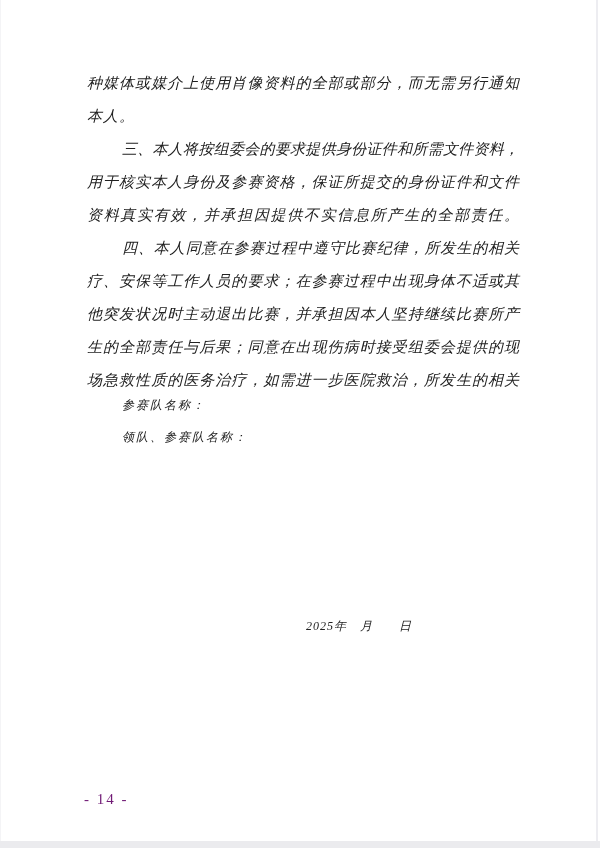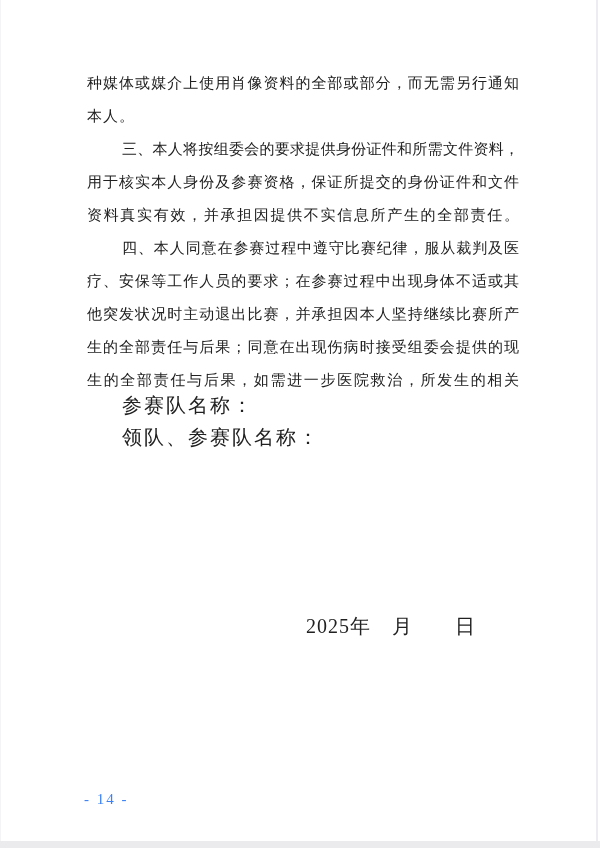--- a/index.html
+++ b/index.html
@@ -10,60 +10,61 @@
     background: var(--paper, #ffffff);
     overflow: hidden;
     font-family: "Liberation Serif", "DejaVu Serif", serif;
     color: var(--ink, #212121);
   }
   .content {
     position: absolute;
     left: 87px;
     top: 67px;
     width: 432px;
+    font-style: italic;
   }
   
   .line {
     font-size: 15px;
     line-height: 33px;
     height: 33px;
     color: var(--ink, #212121);
   }
   .line:not(.just) { letter-spacing: 1px; }
   .line.just {
     text-align: justify;
     text-align-last: justify;
   }
   .line.indent { padding-left: 35px; }
   
   .sig-lines { margin-top: -8px; }
   .sig-line {
-    font-size: 20px;
+    font-size: 12px;
     line-height: 32px;
     height: 32px;
     padding-left: 35px;
     letter-spacing: 2px;
   }
   
   .date-line {
     margin-top: 160px;
     padding-left: 219px;
-    font-size: 20px;
+    font-size: 12px;
     line-height: 26px;
     letter-spacing: 1px;
     white-space: pre;
   }
   
   .page-number {
     position: absolute;
     left: 84px;
     top: 791px;
     font-size: 15px;
     letter-spacing: 2px;
-    color: #3b82f6;
+    color: #701a75;
   }
   
   .edge { position: absolute; pointer-events: none; }
   .edge-bottom {
     left: 0; right: 0; bottom: 0; height: 7px;
     background: var(--scan-edge, #ebebee);
   }
   .edge-right {
     top: 0; bottom: 0; right: 2px; width: 2px;
     background: #ededf1;
@@ -77,25 +78,25 @@
 <body>
 
 <div class="page" style="--ink: #212121; --paper: #ffffff; --scan-edge: #ebebee;">
   <div class="content">
     <div class="body-lines">
         <div class="line just">种媒体或媒介上使用肖像资料的全部或部分，而无需另行通知</div>
         <div class="line">本人。</div>
         <div class="line just indent">三、本人将按组委会的要求提供身份证件和所需文件资料，</div>
         <div class="line just">用于核实本人身份及参赛资格，保证所提交的身份证件和文件</div>
         <div class="line just">资料真实有效，并承担因提供不实信息所产生的全部责任。</div>
-        <div class="line just indent">四、本人同意在参赛过程中遵守比赛纪律，服从裁判及医</div>
+        <div class="line just indent">四、本人同意在参赛过程中遵守比赛纪律，所发生的相关</div>
         <div class="line just">疗、安保等工作人员的要求；在参赛过程中出现身体不适或其</div>
         <div class="line just">他突发状况时主动退出比赛，并承担因本人坚持继续比赛所产</div>
         <div class="line just">生的全部责任与后果；同意在出现伤病时接受组委会提供的现</div>
-        <div class="line just">生的全部责任与后果，如需进一步医院救治，所发生的相关</div>
+        <div class="line just">场急救性质的医务治疗，如需进一步医院救治，所发生的相关</div>
       </div>
     <div class="sig-lines">
         <div class="sig-line">参赛队名称：</div>
         <div class="sig-line">领队、参赛队名称：</div>
       </div>
     <div class="date-line">2025年　月　　日</div>
   </div>
   <div class="page-number">- 14 -</div>
   <div class="edge edge-right"></div>
   <div class="edge edge-left"></div>

